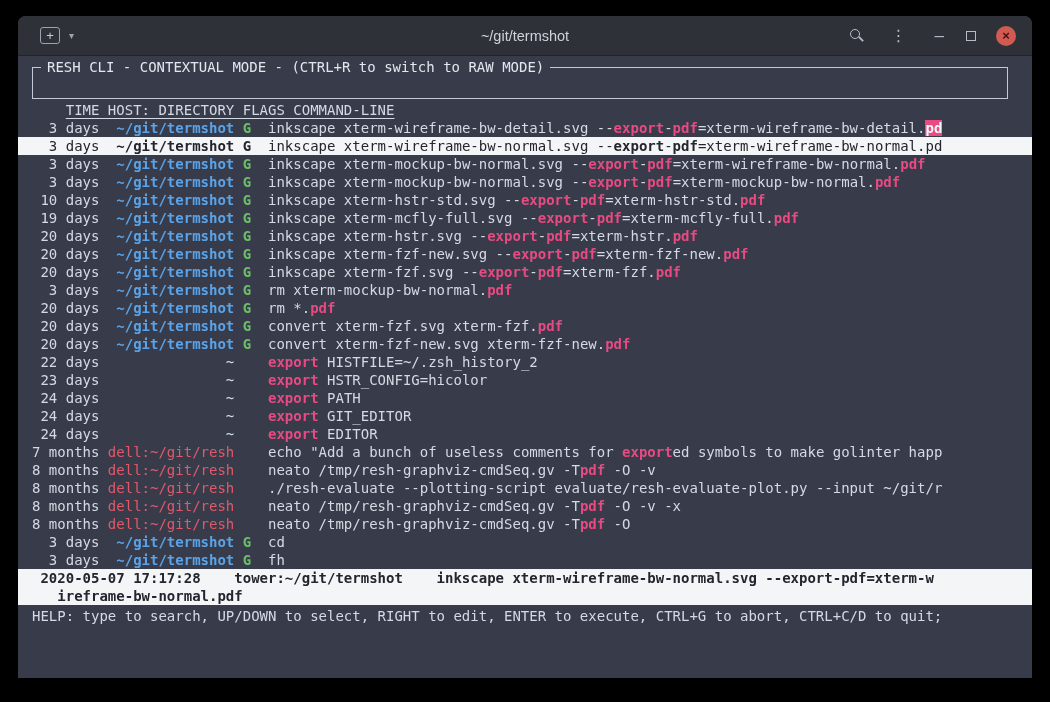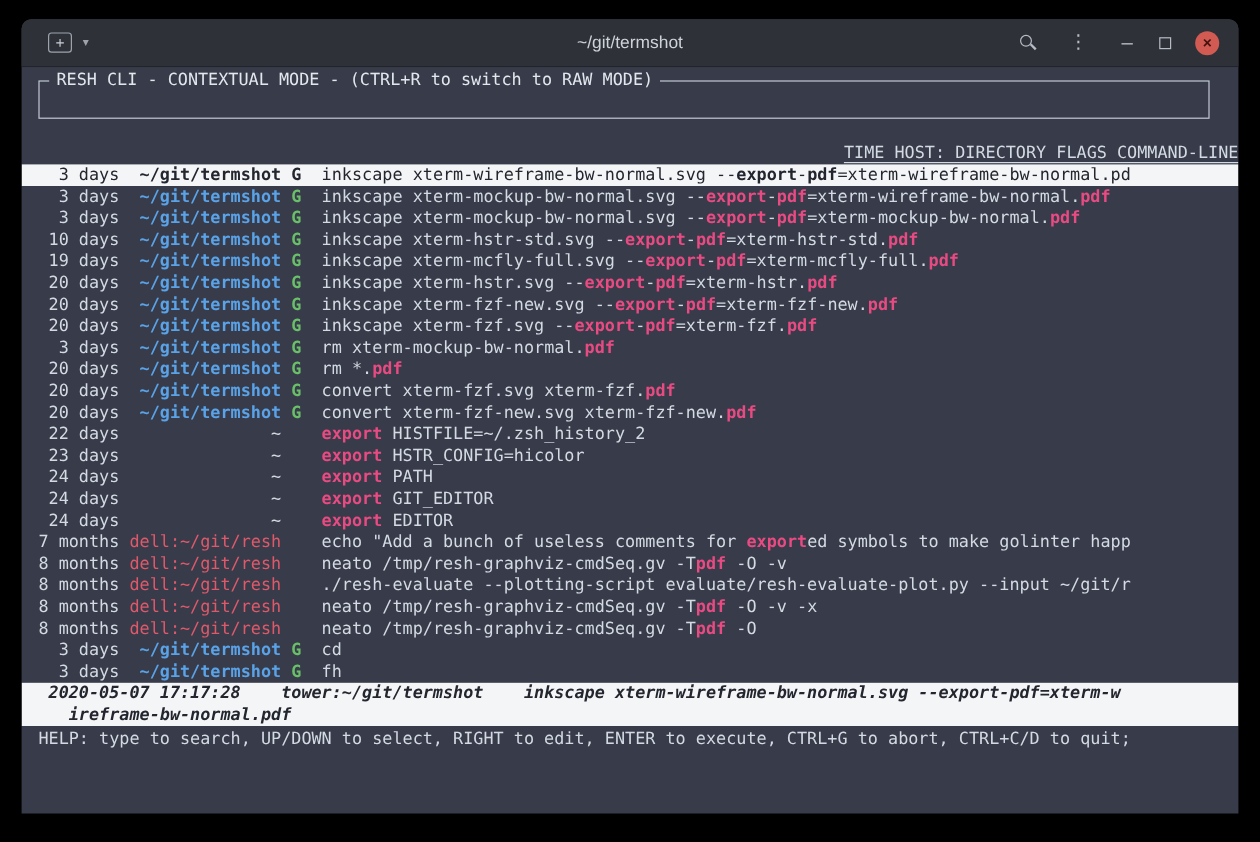--- a/index.html
+++ b/index.html
@@ -54,33 +54,33 @@
   pre { margin:0; font:inherit; }
   .search-box {
     margin:11px 24px 0 14px; height:32px; border:1px solid #c2c9d4; position:relative;
   }
   .box-title {
     position:absolute; top:-10px; left:8px; padding:0 6px;
     background:var(--terminal-bg,#383c4a); color:#e2e7ee; line-height:19px; white-space:pre;
   }
   .query-line { padding:5px 0 0 4px; white-space:pre; }
   .cursor { display:inline-block; width:9px; height:15px; background:#dde3eb; vertical-align:-2px; }
-  .list-header { margin:20px 0 0 14px; white-space:pre;text-align:right; }
+  .list-header { margin:2px 0 0 14px; white-space:pre; }
   .hdr-text { text-decoration:underline; text-underline-offset:3px; text-decoration-thickness:1px; }
   .rows { margin-top:0; }
   .row { height:18px; white-space:pre; padding-left:14px; }
   .row.selected { background:var(--selection-bg,#f4f5f7); }
   .row.selected span { color:var(--selection-fg,#23262e) !important; background:transparent !important; }
   .t-host.local { color:var(--host-local-blue,#5aa3e8); font-weight:bold; }
   .t-host.remote { color:var(--host-remote-red,#e0596b); }
   .t-flag { color:var(--flag-green,#6abf69); font-weight:bold; }
   .seg-m { color:var(--match-pink,#e84a82); font-weight:bold; }
   .seg-e { color:#f6f7f9; background:var(--match-pink,#e84a82); font-weight:bold; }
   .status-bar { background:var(--selection-bg,#f4f5f7); color:var(--selection-fg,#23262e); font-weight:bold; }
-  .status-line { height:18px; padding-left:14px; white-space:pre;font-style:italic; }
+  .status-line { height:18px; padding-left:14px; white-space:pre; }
   .help-bar { margin:2px 0 0 14px; white-space:pre; }
 </style>
 </head>
 <body>
 
 <div class="window">
 
   <div class="titlebar">
     <div class="tb-left">
       <div class="newtab">
@@ -100,20 +100,21 @@
 
   <div class="content">
 
     <div class="search-box">
       <span class="box-title">RESH CLI - CONTEXTUAL MODE - (CTRL+R to switch to RAW MODE)</span>
     </div>
 
     <pre class="list-header"><span>    </span><span class="hdr-text">TIME HOST: DIRECTORY FLAGS COMMAND-LINE</span></pre>
 
     <div class="rows">
+        <div class="row"><span class="t-time">  3 days </span><span class="t-host local"> ~/git/termshot </span><span class="t-flag">G  </span><span class="seg-p">inkscape xterm-wireframe-bw-detail.svg --</span><span class="seg-m">export</span><span class="seg-p">-</span><span class="seg-m">pdf</span><span class="seg-p">=xterm-wireframe-bw-detail.</span><span class="seg-e">pd</span></div>
         <div class="row selected"><span class="t-time">  3 days </span><span class="t-host local"> ~/git/termshot </span><span class="t-flag">G  </span><span class="seg-p">inkscape xterm-wireframe-bw-normal.svg --</span><span class="seg-m">export</span><span class="seg-p">-</span><span class="seg-m">pdf</span><span class="seg-p">=xterm-wireframe-bw-normal.pd</span></div>
         <div class="row"><span class="t-time">  3 days </span><span class="t-host local"> ~/git/termshot </span><span class="t-flag">G  </span><span class="seg-p">inkscape xterm-mockup-bw-normal.svg --</span><span class="seg-m">export</span><span class="seg-p">-</span><span class="seg-m">pdf</span><span class="seg-p">=xterm-wireframe-bw-normal.</span><span class="seg-m">pdf</span></div>
         <div class="row"><span class="t-time">  3 days </span><span class="t-host local"> ~/git/termshot </span><span class="t-flag">G  </span><span class="seg-p">inkscape xterm-mockup-bw-normal.svg --</span><span class="seg-m">export</span><span class="seg-p">-</span><span class="seg-m">pdf</span><span class="seg-p">=xterm-mockup-bw-normal.</span><span class="seg-m">pdf</span></div>
         <div class="row"><span class="t-time"> 10 days </span><span class="t-host local"> ~/git/termshot </span><span class="t-flag">G  </span><span class="seg-p">inkscape xterm-hstr-std.svg --</span><span class="seg-m">export</span><span class="seg-p">-</span><span class="seg-m">pdf</span><span class="seg-p">=xterm-hstr-std.</span><span class="seg-m">pdf</span></div>
         <div class="row"><span class="t-time"> 19 days </span><span class="t-host local"> ~/git/termshot </span><span class="t-flag">G  </span><span class="seg-p">inkscape xterm-mcfly-full.svg --</span><span class="seg-m">export</span><span class="seg-p">-</span><span class="seg-m">pdf</span><span class="seg-p">=xterm-mcfly-full.</span><span class="seg-m">pdf</span></div>
         <div class="row"><span class="t-time"> 20 days </span><span class="t-host local"> ~/git/termshot </span><span class="t-flag">G  </span><span class="seg-p">inkscape xterm-hstr.svg --</span><span class="seg-m">export</span><span class="seg-p">-</span><span class="seg-m">pdf</span><span class="seg-p">=xterm-hstr.</span><span class="seg-m">pdf</span></div>
         <div class="row"><span class="t-time"> 20 days </span><span class="t-host local"> ~/git/termshot </span><span class="t-flag">G  </span><span class="seg-p">inkscape xterm-fzf-new.svg --</span><span class="seg-m">export</span><span class="seg-p">-</span><span class="seg-m">pdf</span><span class="seg-p">=xterm-fzf-new.</span><span class="seg-m">pdf</span></div>
         <div class="row"><span class="t-time"> 20 days </span><span class="t-host local"> ~/git/termshot </span><span class="t-flag">G  </span><span class="seg-p">inkscape xterm-fzf.svg --</span><span class="seg-m">export</span><span class="seg-p">-</span><span class="seg-m">pdf</span><span class="seg-p">=xterm-fzf.</span><span class="seg-m">pdf</span></div>
         <div class="row"><span class="t-time">  3 days </span><span class="t-host local"> ~/git/termshot </span><span class="t-flag">G  </span><span class="seg-p">rm xterm-mockup-bw-normal.</span><span class="seg-m">pdf</span></div>
         <div class="row"><span class="t-time"> 20 days </span><span class="t-host local"> ~/git/termshot </span><span class="t-flag">G  </span><span class="seg-p">rm *.</span><span class="seg-m">pdf</span></div>

